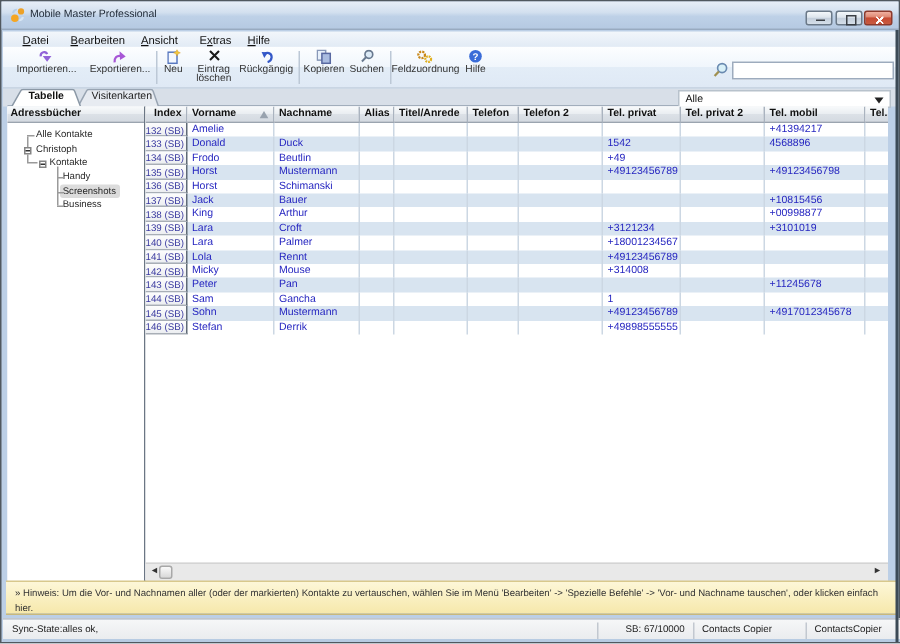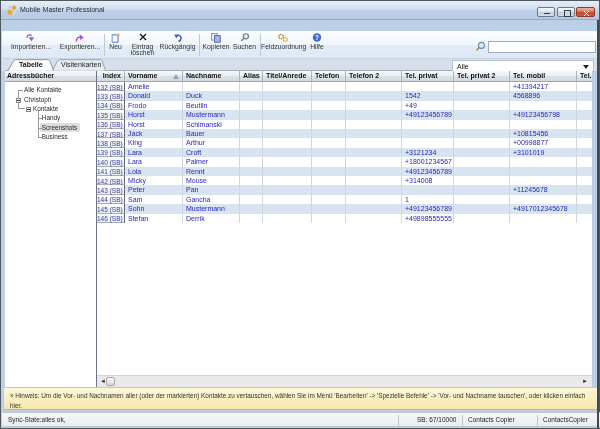--- a/index.html
+++ b/index.html
@@ -118,20 +118,27 @@
       <circle cx="7" cy="2.6" r="2.1" fill="#eda127"></circle>
       <circle cx="2.9" cy="7.2" r="2.5" fill="#f5a623"></circle>
       <path d="M1 3.5 A3.5 3.5 0 0 1 4.5 0.8 L4 2.2 A2 2 0 0 0 2.4 3.8 Z" fill="#b8cfe8"></path>
       <path d="M9 6.5 A3.5 3.5 0 0 1 5.5 9.2 L6 7.8 A2 2 0 0 0 7.6 6.2 Z" fill="#d8e6f4"></path>
     </svg>
     <div id="title-txt">Mobile Master Professional</div>
     <div class="wbtn" id="btn-min"></div>
     <div class="wbtn" id="btn-max"></div>
     <div class="wbtn" id="btn-close"></div>
   </div>
+  <div id="menubar">
+    <span style="left:13px"><u>D</u>atei</span>
+    <span style="left:45px"><u>B</u>earbeiten</span>
+    <span style="left:92px"><u>A</u>nsicht</span>
+    <span style="left:131px">E<u>x</u>tras</span>
+    <span style="left:163px"><u>H</u>ilfe</span>
+  </div>
   <div id="toolbar">
     <div class="tbtn" style="left:4px; width:50px;">
       <svg width="10" height="10" viewBox="0 0 10 10">
           <path d="M1.2 4.6 C0.7 1.7 4.7 0.7 5.4 3.1" fill="none" stroke="#9263d8" stroke-width="1.5"></path>
           <path d="M2.5 4.3 L8.3 4.3 L5.4 8.2 Z" fill="#9263d8"></path>
         </svg>
       <div class="lbl">Importieren...</div>
     </div>
     <div class="tbtn" style="left:54px; width:48px;">
       <svg width="10" height="10" viewBox="0 0 10 10">

